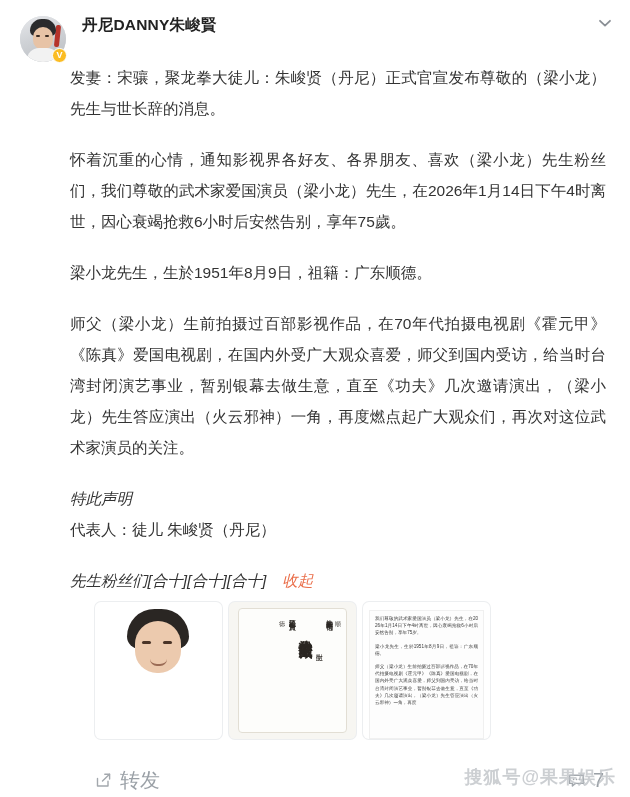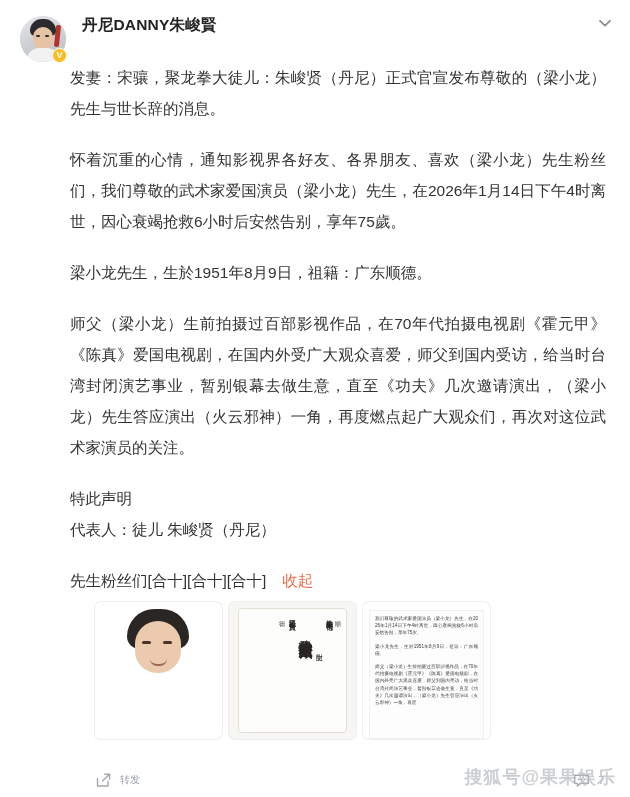--- a/index.html
+++ b/index.html
@@ -133,20 +133,21 @@
     line-height: 31px;
     color: #333333;
   }
   .para {
     margin: 0 0 20px 0;
     text-align: justify;
     text-justify: inter-ideograph;
   }
   .para.tight {
     margin-bottom: 0;
+    font-style: italic;
   }
   .collapse-link {
     color: #ea6f4b;
     cursor: pointer;
     margin-left: 16px;
   }
 
   
   .images {
     padding: 6px 0 0 95px;
@@ -258,21 +259,21 @@
     position: absolute;
     left: 0;
     bottom: 0;
     width: 630px;
     height: 34px;
     display: flex;
     align-items: center;
     padding: 0 26px 0 95px;
     box-sizing: border-box;
     color: #9aa0a6;
-    font-size: 10px;
+    font-size: 20px;
   }
   .f-left, .f-right {
     display: flex;
     align-items: center;
     gap: 8px;
   }
   .f-right { margin-left: auto; }
   .f-icon { width: 17px; height: 17px; display: block; }
   .watermark {
     position: absolute;

